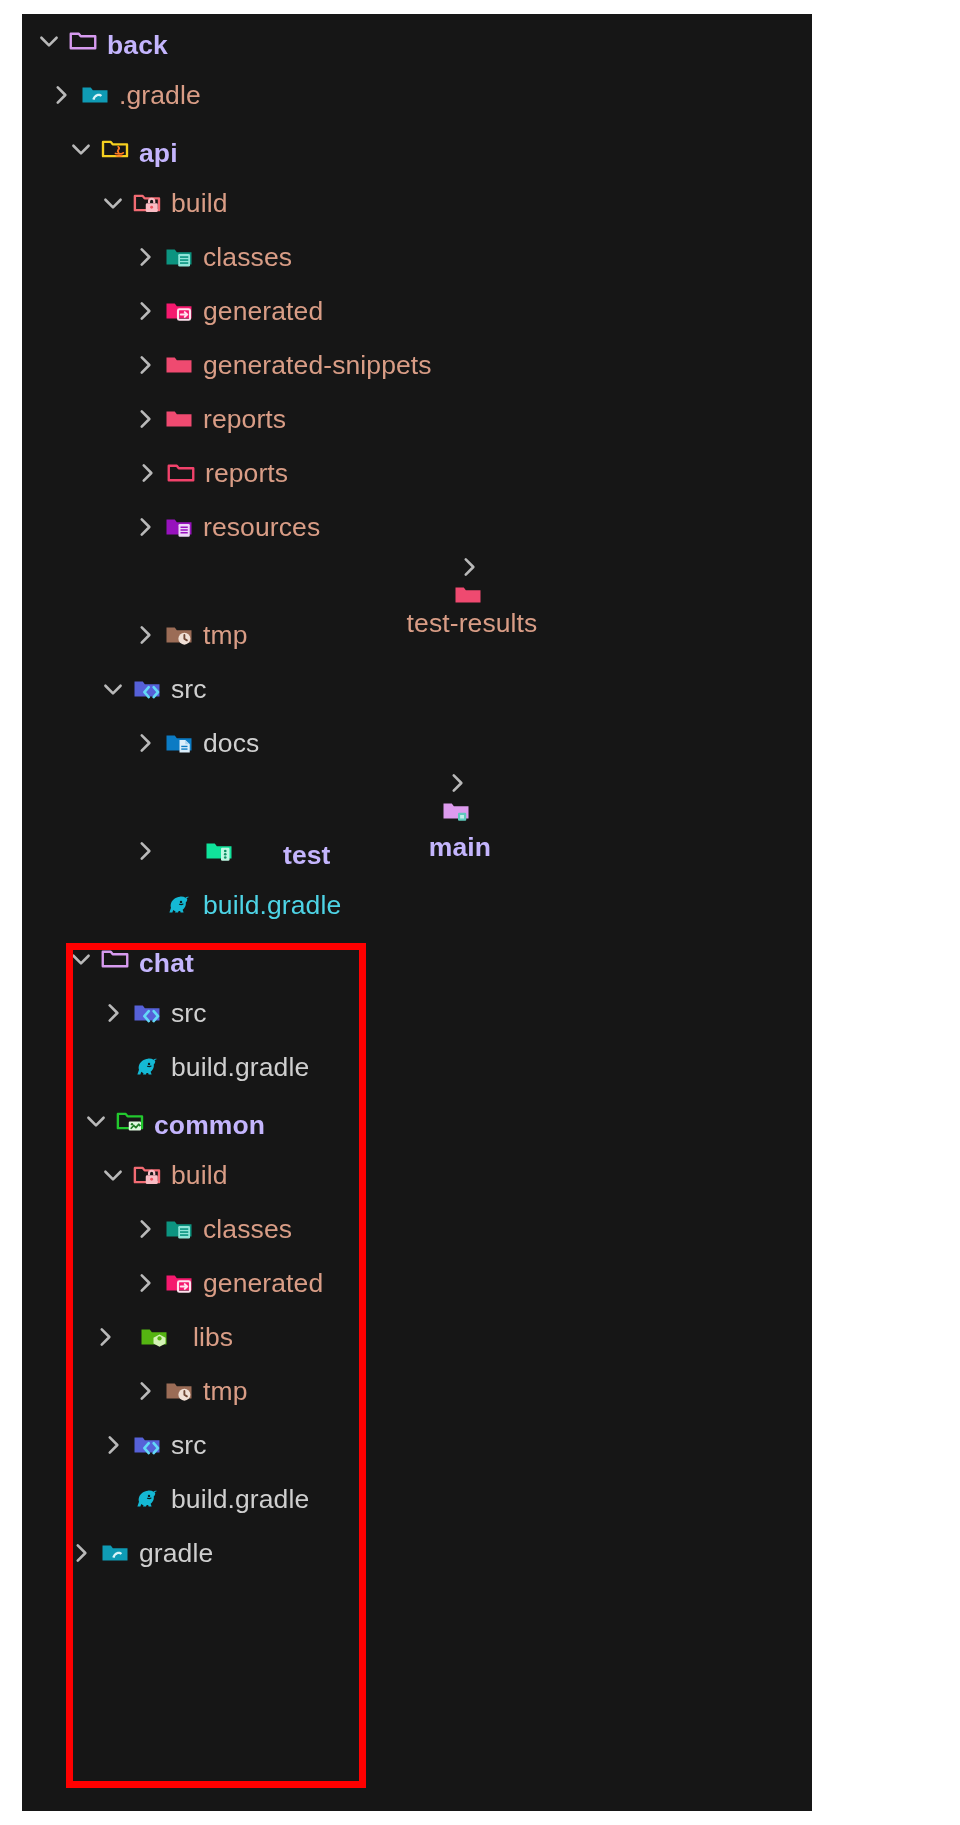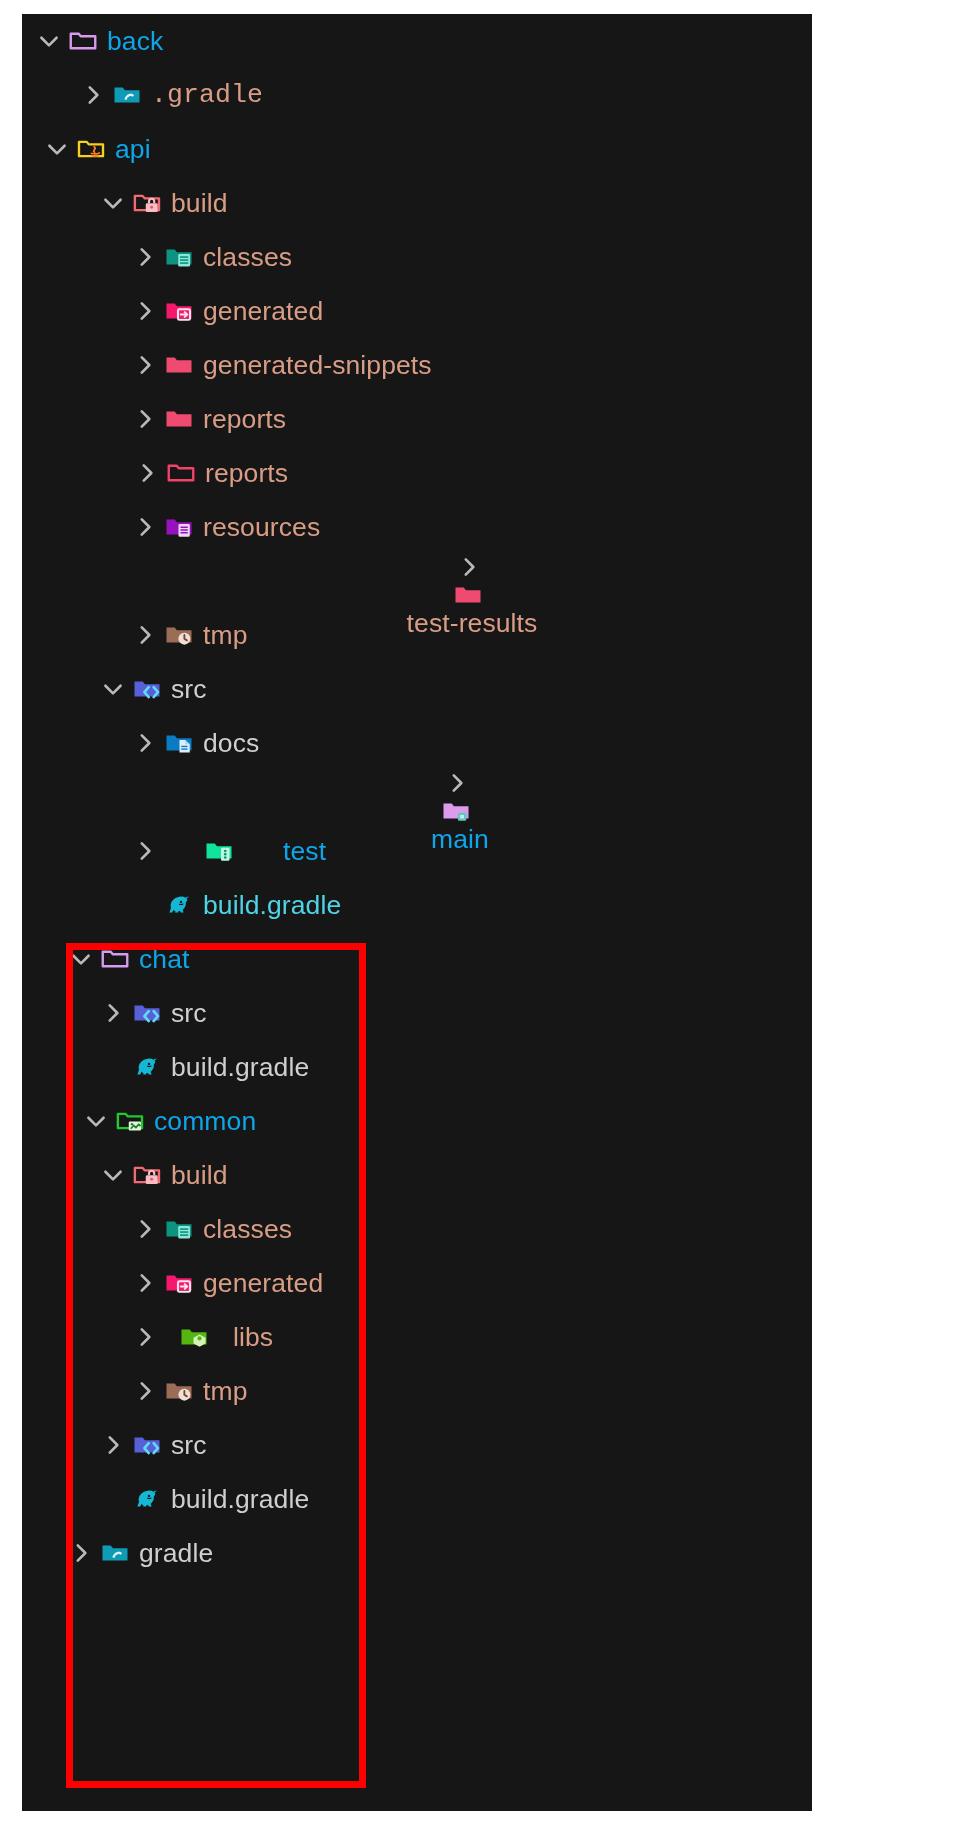--- a/index.html
+++ b/index.html
@@ -41,21 +41,21 @@
   }
   .ficon svg { display:block; width: 30px; height: 30px; }
   .lbl {
     font-size: 26.5px;
     letter-spacing: 0.1px;
     line-height: 1;
   }
   .c-salmon { color: #d99d86; }
   .c-white  { color: #cfcfcf; }
   .c-cyan   { color: #4ed4e6; }
-  .bold { font-weight: normal; color: #0ea5e9; }
+  .bold { font-weight: bold; color: #c4b5fd; margin-top: 8px; }
 
   
   #hl-box {
     position: absolute;
     left: 44px;
     top: 929px;
     width: 300px;
     height: 845px;
     border: 7px solid #ff0000;
     box-sizing: border-box;
@@ -74,36 +74,36 @@
             <polyline points="5,9 12,16 19,9"></polyline>
           </svg>
         </span>
         <span class="ficon">
           <svg viewBox="0 0 24 24">
             <path d="M2.2 6.2h6.4l1.6 2h11.6v9.6H2.2z" fill="none" stroke="#d79bf0" stroke-width="1.9" stroke-linejoin="round"></path>
           </svg>
         </span>
         <span class="lbl c-white bold">back</span>
       </div>
-      <div class="row" style="padding-left: 58px; font-family: Liberation Mono, monospace;">
+      <div class="row" style="padding-left: 26px;">
         <span class="chev">
           <svg viewBox="0 0 24 24" fill="none" stroke="#b9b9b9" stroke-width="2.4" stroke-linecap="round" stroke-linejoin="round">
             <polyline points="9,5 16,12 9,19"></polyline>
           </svg>
         </span>
         <span class="ficon">
           <svg viewBox="0 0 24 24">
             <path d="M2 6h6.6l1.7 2.2H22V18H2z" fill="#0f9bb5"></path>
             <path d="M11.5 12.6c1.9-1.9 4.6-2 6.2-.5l-1.2 1.2c-1-.8-2.5-.6-3.7.6-.6.6-1 1.3-1.2 2l-1.7-.5c.2-1 .8-2 1.6-2.8z" fill="#d9f3f8"></path>
             <circle cx="13.1" cy="14.6" r="0.75" fill="#0f9bb5"></circle>
           </svg>
         </span>
         <span class="lbl c-salmon">.gradle</span>
       </div>
-      <div class="row" style="padding-left: 22px;">
+      <div class="row" style="padding-left: 46px;">
         <span class="chev">
           <svg viewBox="0 0 24 24" fill="none" stroke="#b9b9b9" stroke-width="2.4" stroke-linecap="round" stroke-linejoin="round">
             <polyline points="5,9 12,16 19,9"></polyline>
           </svg>
         </span>
         <span class="ficon">
           <svg viewBox="0 0 24 24">
             <path d="M2.4 6.3h6.2l1.6 2h11.4v9.4H2.4z" fill="none" stroke="#f5d020" stroke-width="1.9" stroke-linejoin="round"></path>
             <path d="M14.6 10.2c1.4 1 .4 1.9-.1 2.6-.6.8-.3 1.4.3 1.9" fill="none" stroke="#ff7b21" stroke-width="1.5" stroke-linecap="round"></path>
             <path d="M12.4 15.6c2.6.5 5.2.2 6.2-.5" fill="none" stroke="#ff7b21" stroke-width="1.4" stroke-linecap="round"></path>
@@ -423,21 +423,21 @@
         </span>
         <span class="ficon">
           <svg viewBox="0 0 24 24">
             <path d="M2 6h6.6l1.7 2.2H22V18H2z" fill="#f5196e"></path>
             <rect x="11.2" y="10.6" width="9.6" height="8.4" rx="1.1" fill="none" stroke="#ffe2ee" stroke-width="1.7"></rect>
             <path d="M13.4 14.8h5.2M16.6 12.9l1.9 1.9-1.9 1.9" fill="none" stroke="#ffe2ee" stroke-width="1.6" stroke-linecap="round" stroke-linejoin="round"></path>
           </svg>
         </span>
         <span class="lbl c-salmon">generated</span>
       </div>
-      <div class="row" style="padding-left: 110px; gap: 15px;">
+      <div class="row" style="padding-left: 70px; gap: 15px;">
         <span class="chev">
           <svg viewBox="0 0 24 24" fill="none" stroke="#b9b9b9" stroke-width="2.4" stroke-linecap="round" stroke-linejoin="round">
             <polyline points="9,5 16,12 9,19"></polyline>
           </svg>
         </span>
         <span class="ficon">
           <svg viewBox="0 0 24 24">
             <path d="M2 6h6.6l1.7 2.2H22V18H2z" fill="#55b512"></path>
             <path d="M11.6 12.6l4.8-2.6 4.8 2.6v4.6l-4.8 2.6-4.8-2.6z" fill="#d5f3b6"></path>
             <circle cx="16.4" cy="13.1" r="1.7" fill="#55b512"></circle>

